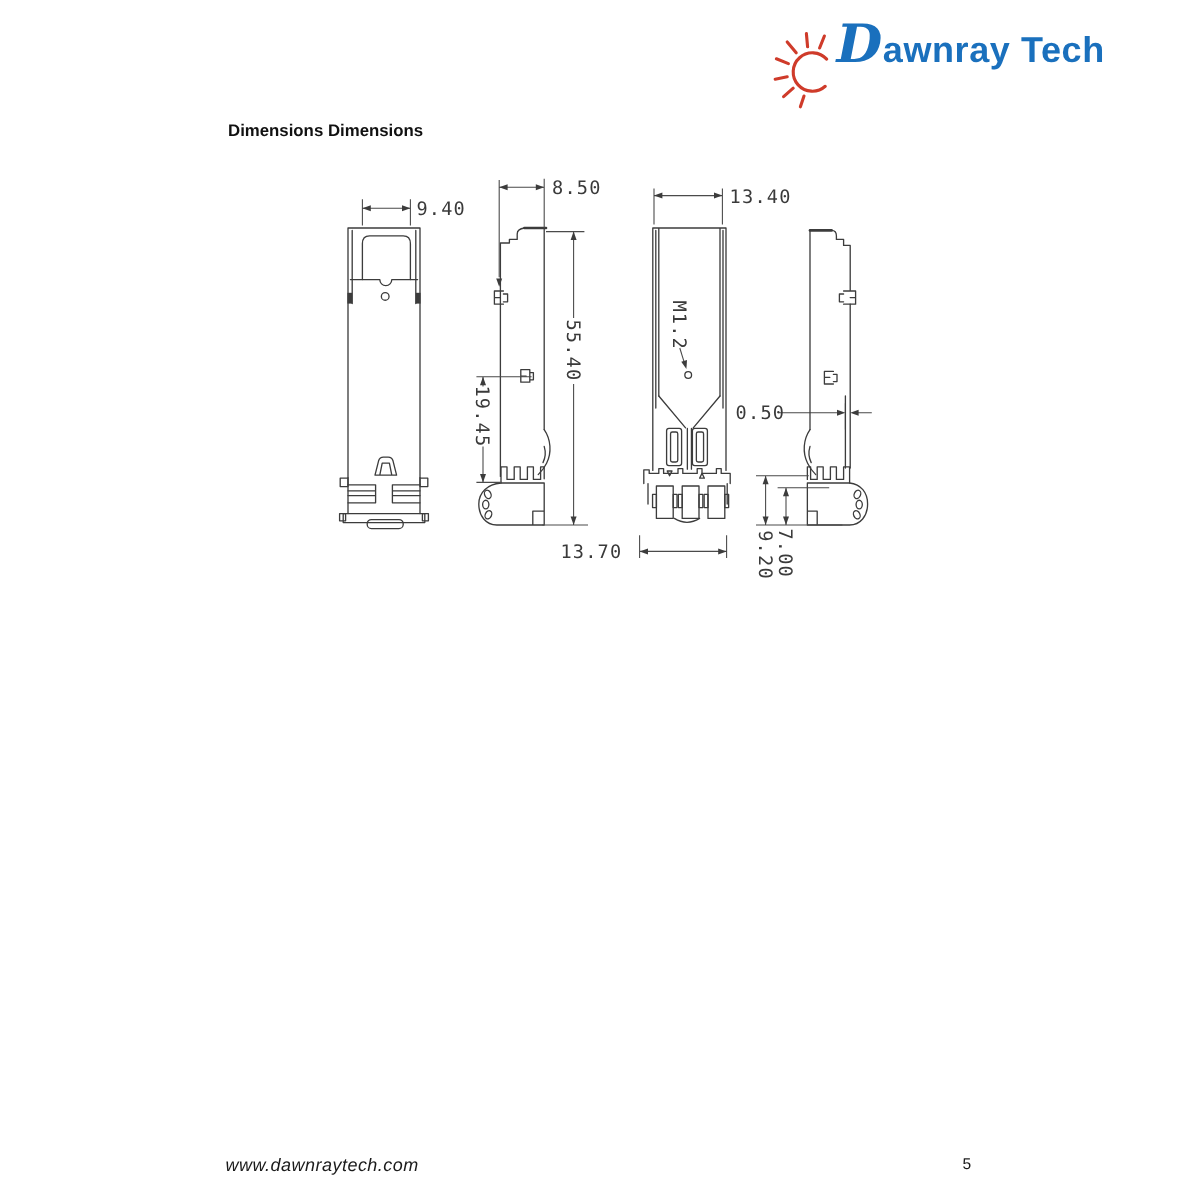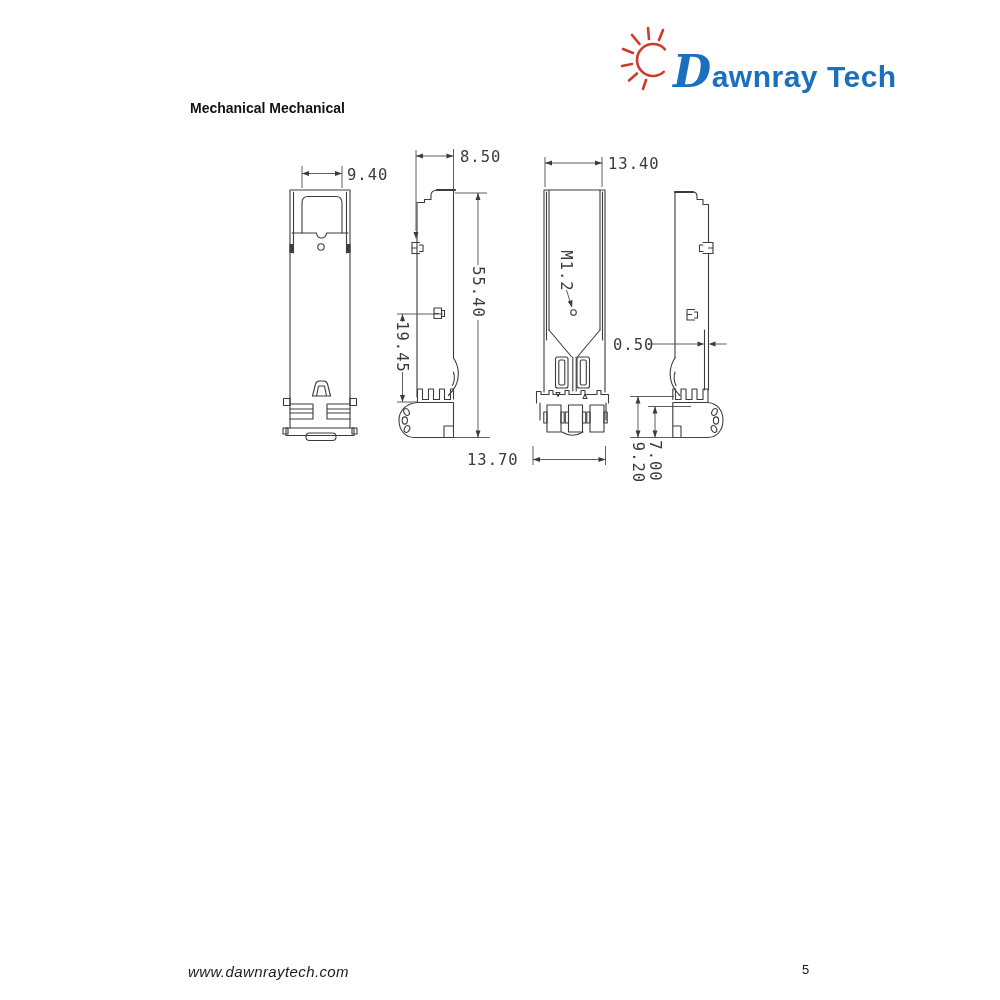--- a/index.html
+++ b/index.html
@@ -1,19 +1,19 @@
 <!DOCTYPE html>
 <html><head>
 <meta charset="utf-8">
 <style>
   html,body{margin:0;padding:0;background:#ffffff;}
   #page{position:relative;width:1000px;height:1000px;background:#ffffff;overflow:hidden;
         font-family:"Liberation Sans",sans-serif;}
   
-  #logo{position:absolute;left:616px;top:16px;display:flex;align-items:flex-end;}
+  #logo{position:absolute;left:640px;top:16px;display:flex;align-items:flex-start;}
   .brand{display:inline-block;margin-left:-17px;color:#1a70bd;font-weight:bold;
          font-size:30px;letter-spacing:0.5px;line-height:1;}
   .brand::first-letter{font-size:44px;font-family:"DejaVu Serif",serif;font-style:italic;}
   
   #section-title{position:absolute;left:190px;top:100px;font-size:14px;font-weight:bold;color:#111;}
   #footer-site{position:absolute;left:188px;top:963px;font-size:15px;color:#1b1b1b;letter-spacing:0.4px;font-style:italic;}
   #footer-page{position:absolute;left:802px;top:962px;font-size:13px;color:#1b1b1b;}
   
   #draw-svg{position:absolute;left:0;top:0;}
   .ln{fill:none;stroke:#3c3c3c;stroke-width:1.1;stroke-linejoin:round;stroke-linecap:round;}
@@ -39,21 +39,21 @@
         <line x1="23.5" y1="28" x2="16" y2="19"></line>
         <line x1="17" y1="37" x2="7" y2="33"></line>
         <line x1="16" y1="48" x2="6" y2="50"></line>
         <line x1="21" y1="57.5" x2="13" y2="64.5"></line>
         <line x1="30" y1="64" x2="27" y2="73"></line>
       </g>
     </svg>
     <span class="brand">Dawnray Tech</span>
   </div>
 
-  <div id="section-title">Mechanical Mechanical</div>
+  <div id="section-title">Dimensions Dimensions</div>
 
   <svg id="draw-svg" width="1000" height="1000" viewBox="0 0 1000 1000">
 
     <g>
       <path class="ln" d="M290,190 H350 M290,190 V398 M350,190 V398 M293.5,192 V253 M346.5,192 V253"></path>
       <path class="ln" d="M302,233 V203 Q302,196.5 308,196.5 H336 Q342,196.5 342,203 V233"></path>
       <path class="ln" d="M292,233 H316.5 A5,5 0 0 0 326.5,233 H348"></path>
       <circle class="ln" cx="321" cy="247" r="3.2"></circle>
       <rect class="fl" x="289.5" y="244" width="4" height="9"></rect>
       <rect class="fl" x="346.5" y="244" width="4" height="9"></rect>

